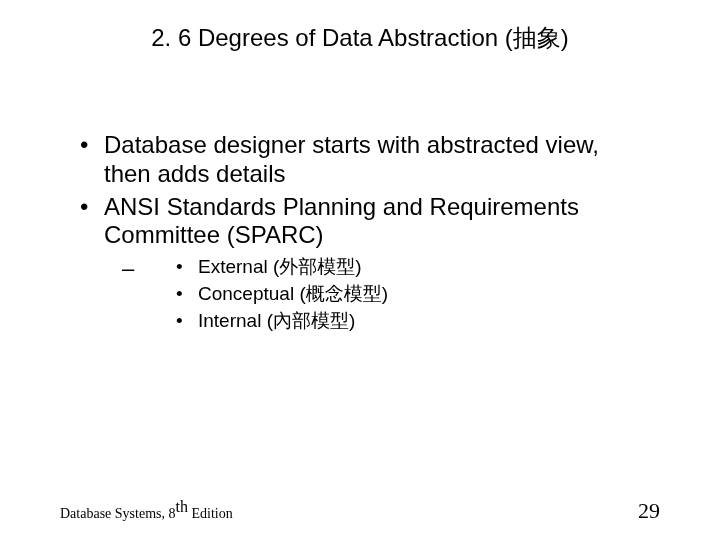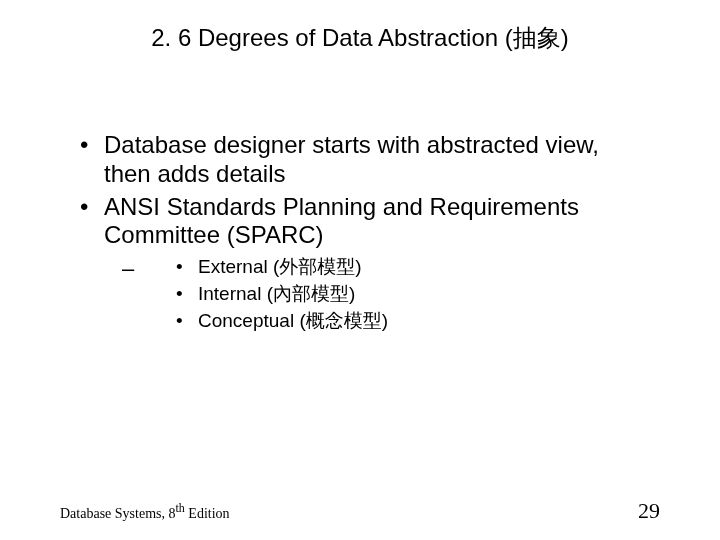--- a/index.html
+++ b/index.html
@@ -87,21 +87,21 @@
     top: 0;
   }
   .footer-left {
     position: absolute;
     bottom: 18px;
     left: 60px;
     font-family: "Times New Roman", serif;
     font-size: 14px;
   }
   .footer-left .ordinal {
-    font-size: 12px;
+    font-size: 16px;
     vertical-align: super;
   }
   .footer-right {
     position: absolute;
     bottom: 16px;
     right: 60px;
     font-size: 22px;
     font-family: "Times New Roman", serif;
   }
 </style>
@@ -119,24 +119,24 @@
       </li>
       <li>
         <span>ANSI Standards Planning and Requirements Committee (SPARC)</span>
         <ul class="level2">
           <li>
             <ul class="level3">
               <li>
                 <span>External (外部模型)</span>
               </li>
               <li>
-                <span>Internal (內部模型)</span>
+                <span>Conceptual (概念模型)</span>
               </li>
               <li>
-                <span>Conceptual (概念模型)</span>
+                <span>Internal (內部模型)</span>
               </li>
             </ul>
           </li>
         </ul>
       </li>
     </ul>
   </div>
 
   <div class="footer-left">
     <span>Database Systems, 8</span><span class="ordinal">th</span><span> Edition</span>

